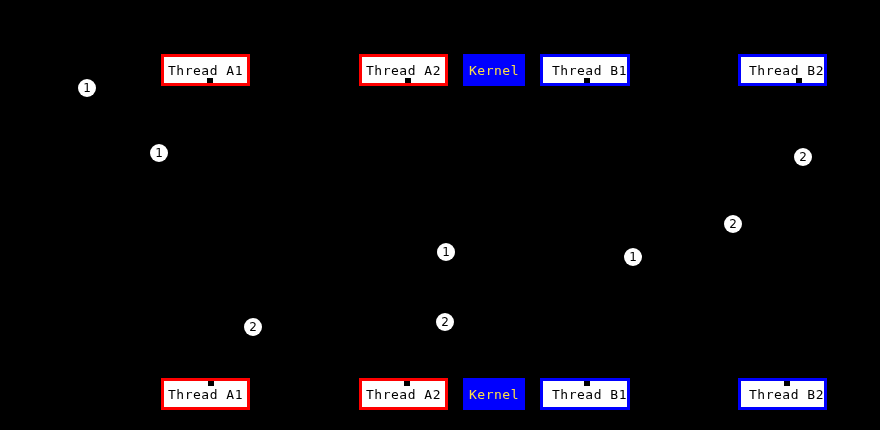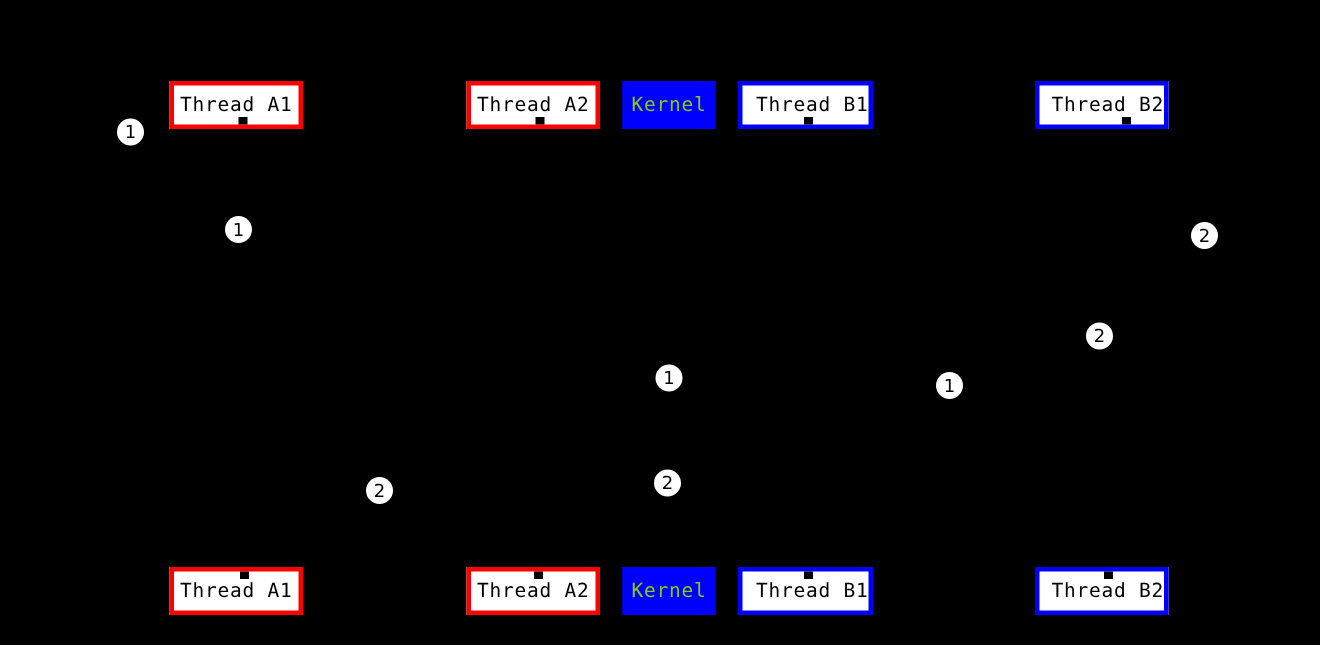--- a/index.html
+++ b/index.html
@@ -19,24 +19,25 @@
     position: absolute;
     box-sizing: border-box;
     background: #ffffff;
     display: flex;
     align-items: center;
     justify-content: center;
     font-size: 13px;
     letter-spacing: 0.5px;
     color: #000000;
     white-space: nowrap;
+    margin-left: 48px;
   }
   .node.red    { border: 3px solid #ff0000; }
   .node.blue   { border: 3px solid #0000ff; justify-content: flex-end; }
-  .node.kernel { border: 3px solid #0000ff; background: #0000ff; color: #84cc16; }
+  .node.kernel { border: 3px solid #0000ff; background: #0000ff; color: #fde047; }
   .notch {
     position: absolute;
     width: 6px;
     height: 5px;
     background: #000000;
     display: block;
   }
   .notch.bottom { bottom: 0; }
   .notch.top    { top: 0; }
   .marker {

